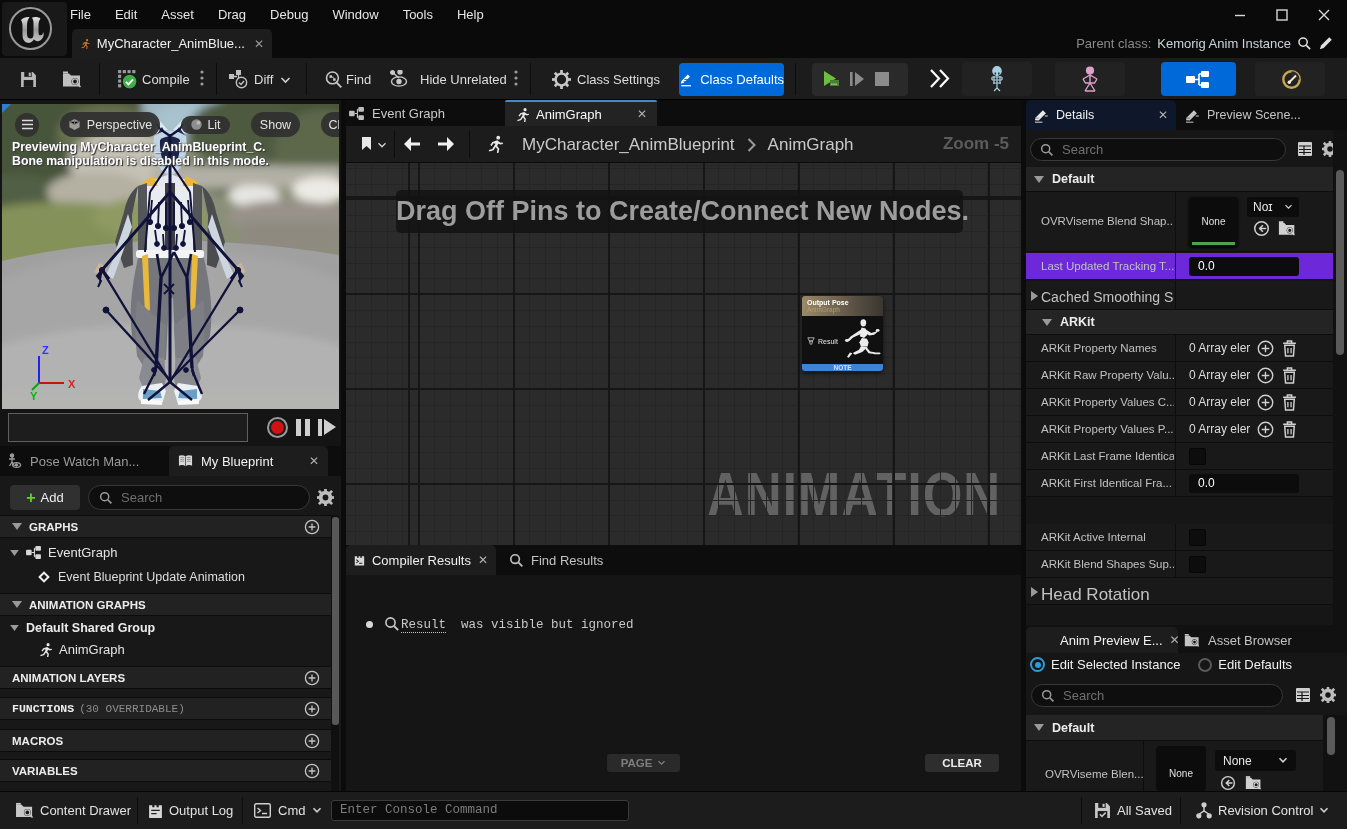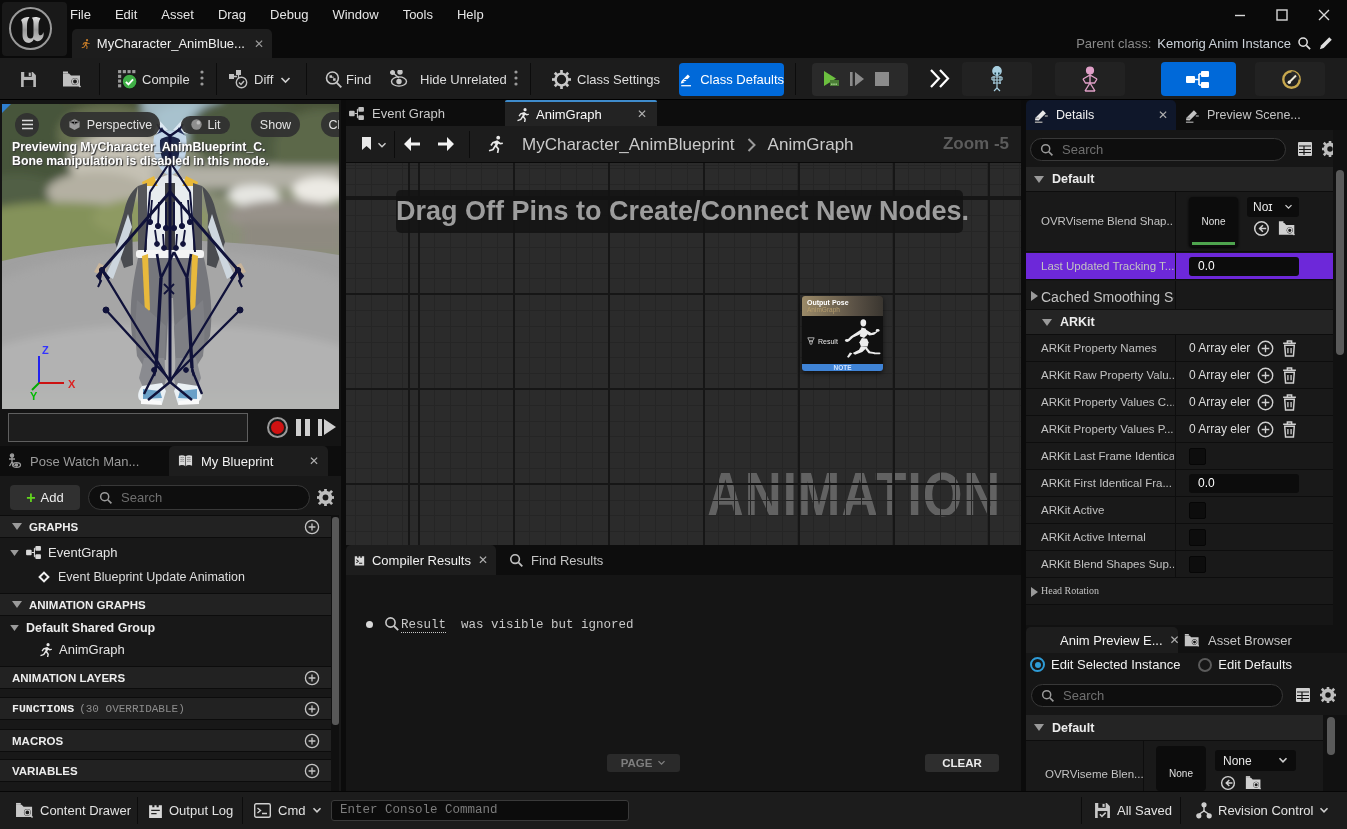--- a/index.html
+++ b/index.html
@@ -804,37 +804,32 @@
       <div class="abs" style="left:0;top:313px;width:307px;height:27px;background:#191919;border-bottom:1px solid #0d0d0d;">
           <div class="abs" style="left:15px;top:7px;color:#c2c2c2;width:133px;overflow:hidden;white-space:nowrap;font-size:11.5px;">ARKit Last Frame Identical</div>
           <div class="abs" style="left:149px;top:0;width:1px;height:27px;background:#0d0d0d;"></div>
           <div class="abs" style="left:163px;top:5px;width:17px;height:17px;background:#0d0d0d;border:1px solid #060606;border-radius:2px;"></div>
         </div>
       <div class="abs" style="left:0;top:340px;width:307px;height:27px;background:#191919;border-bottom:1px solid #0d0d0d;">
           <div class="abs" style="left:15px;top:7px;color:#c2c2c2;width:133px;overflow:hidden;white-space:nowrap;font-size:11.5px;">ARKit First Identical Fra...</div>
           <div class="abs" style="left:149px;top:0;width:1px;height:27px;background:#0d0d0d;"></div>
           <div class="abs" style="left:163px;top:4px;width:110px;height:19px;background:#0c0c0c;border-radius:3px;color:#fff;font-size:12px;padding:2px 0 0 9px;">0.0</div>
         </div>
-      <div class="abs" style="left:0;top:367px;width:307px;height:27px;background:#191919;border-bottom:1px solid #0d0d0d;">
-          <div class="abs" style="left:15px;top:7px;color:#c2c2c2;width:133px;overflow:hidden;white-space:nowrap;font-size:11.5px;">ARKit Active</div>
-          <div class="abs" style="left:149px;top:0;width:1px;height:27px;background:#0d0d0d;"></div>
-          <div class="abs" style="left:163px;top:5px;width:17px;height:17px;background:#0d0d0d;border:1px solid #060606;border-radius:2px;"></div>
-        </div>
       <div class="abs" style="left:0;top:394px;width:307px;height:27px;background:#191919;border-bottom:1px solid #0d0d0d;">
           <div class="abs" style="left:15px;top:7px;color:#c2c2c2;width:133px;overflow:hidden;white-space:nowrap;font-size:11.5px;">ARKit Active Internal</div>
           <div class="abs" style="left:149px;top:0;width:1px;height:27px;background:#0d0d0d;"></div>
           <div class="abs" style="left:163px;top:5px;width:17px;height:17px;background:#0d0d0d;border:1px solid #060606;border-radius:2px;"></div>
         </div>
       <div class="abs" style="left:0;top:421px;width:307px;height:27px;background:#191919;border-bottom:1px solid #0d0d0d;">
           <div class="abs" style="left:15px;top:7px;color:#c2c2c2;width:133px;overflow:hidden;white-space:nowrap;font-size:11.5px;">ARKit Blend Shapes Sup...</div>
           <div class="abs" style="left:149px;top:0;width:1px;height:27px;background:#0d0d0d;"></div>
           <div class="abs" style="left:163px;top:5px;width:17px;height:17px;background:#0d0d0d;border:1px solid #060606;border-radius:2px;"></div>
         </div>
       <div class="abs" style="left:0;top:448px;width:307px;height:27px;background:#191919;border-bottom:1px solid #0d0d0d;">
-          <div class="abs" style="left:15px;top:7px;color:#c2c2c2;width:133px;overflow:hidden;white-space:nowrap;font-size:10px;font-family:Liberation Serif, serif;">Head Rotation</div>
+          <div class="abs" style="left:15px;top:7px;color:#c2c2c2;width:133px;overflow:hidden;white-space:nowrap;font-size:17px;">Head Rotation</div>
           <svg class="abs" style="left:5px;top:9px;" width="7" height="10" viewBox="0 0 7 10">
             <path d="M0 0l7 5-7 5z" fill="#9a9a9a"></path>
           </svg>
         </div>
       <div class="abs" style="left:307px;top:0;width:14px;height:495px;background:#111;"></div>
       <div class="abs" style="left:310px;top:40px;width:8px;height:185px;background:#5a5a5a;border-radius:4px;"></div>
     </div>
   </div>
 
   <div class="abs" id="animprev" style="left:1026px;top:625px;width:321px;height:166px;background:#111;font-size:12.5px;">

